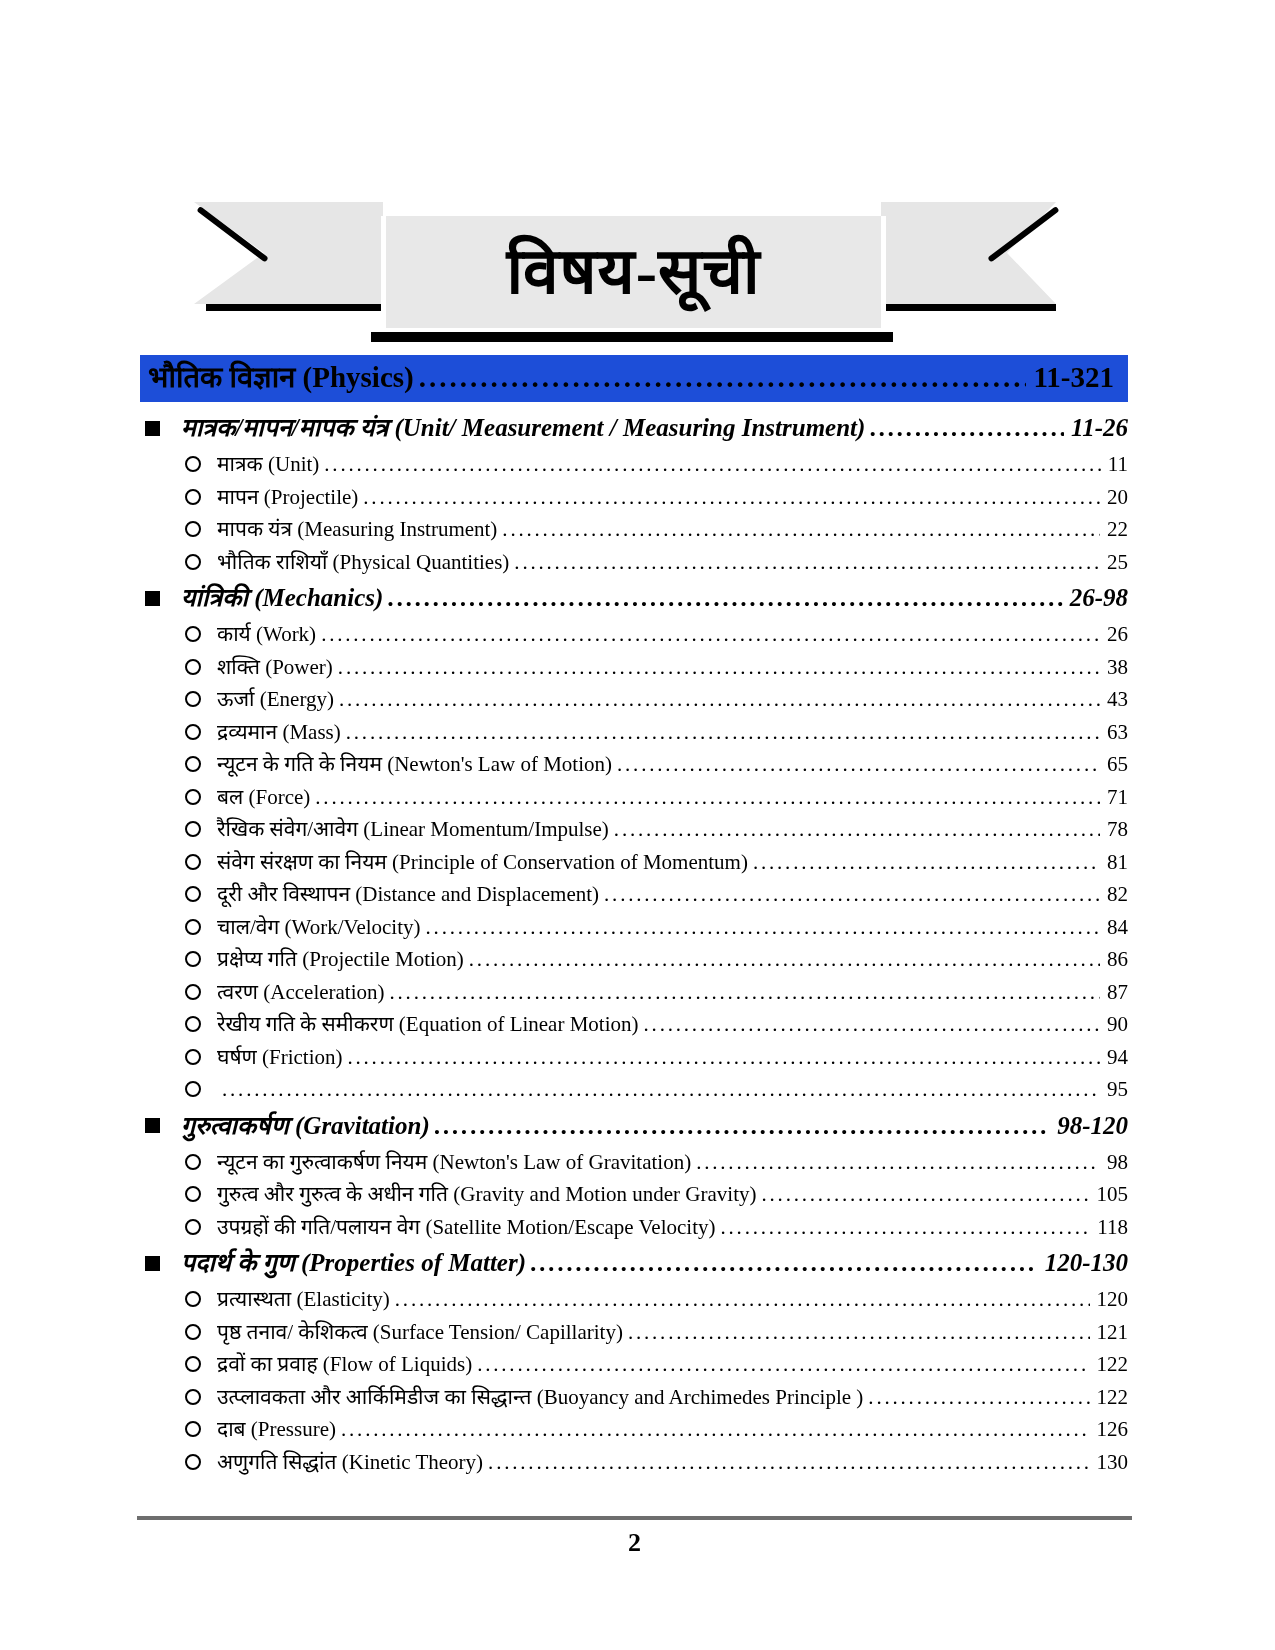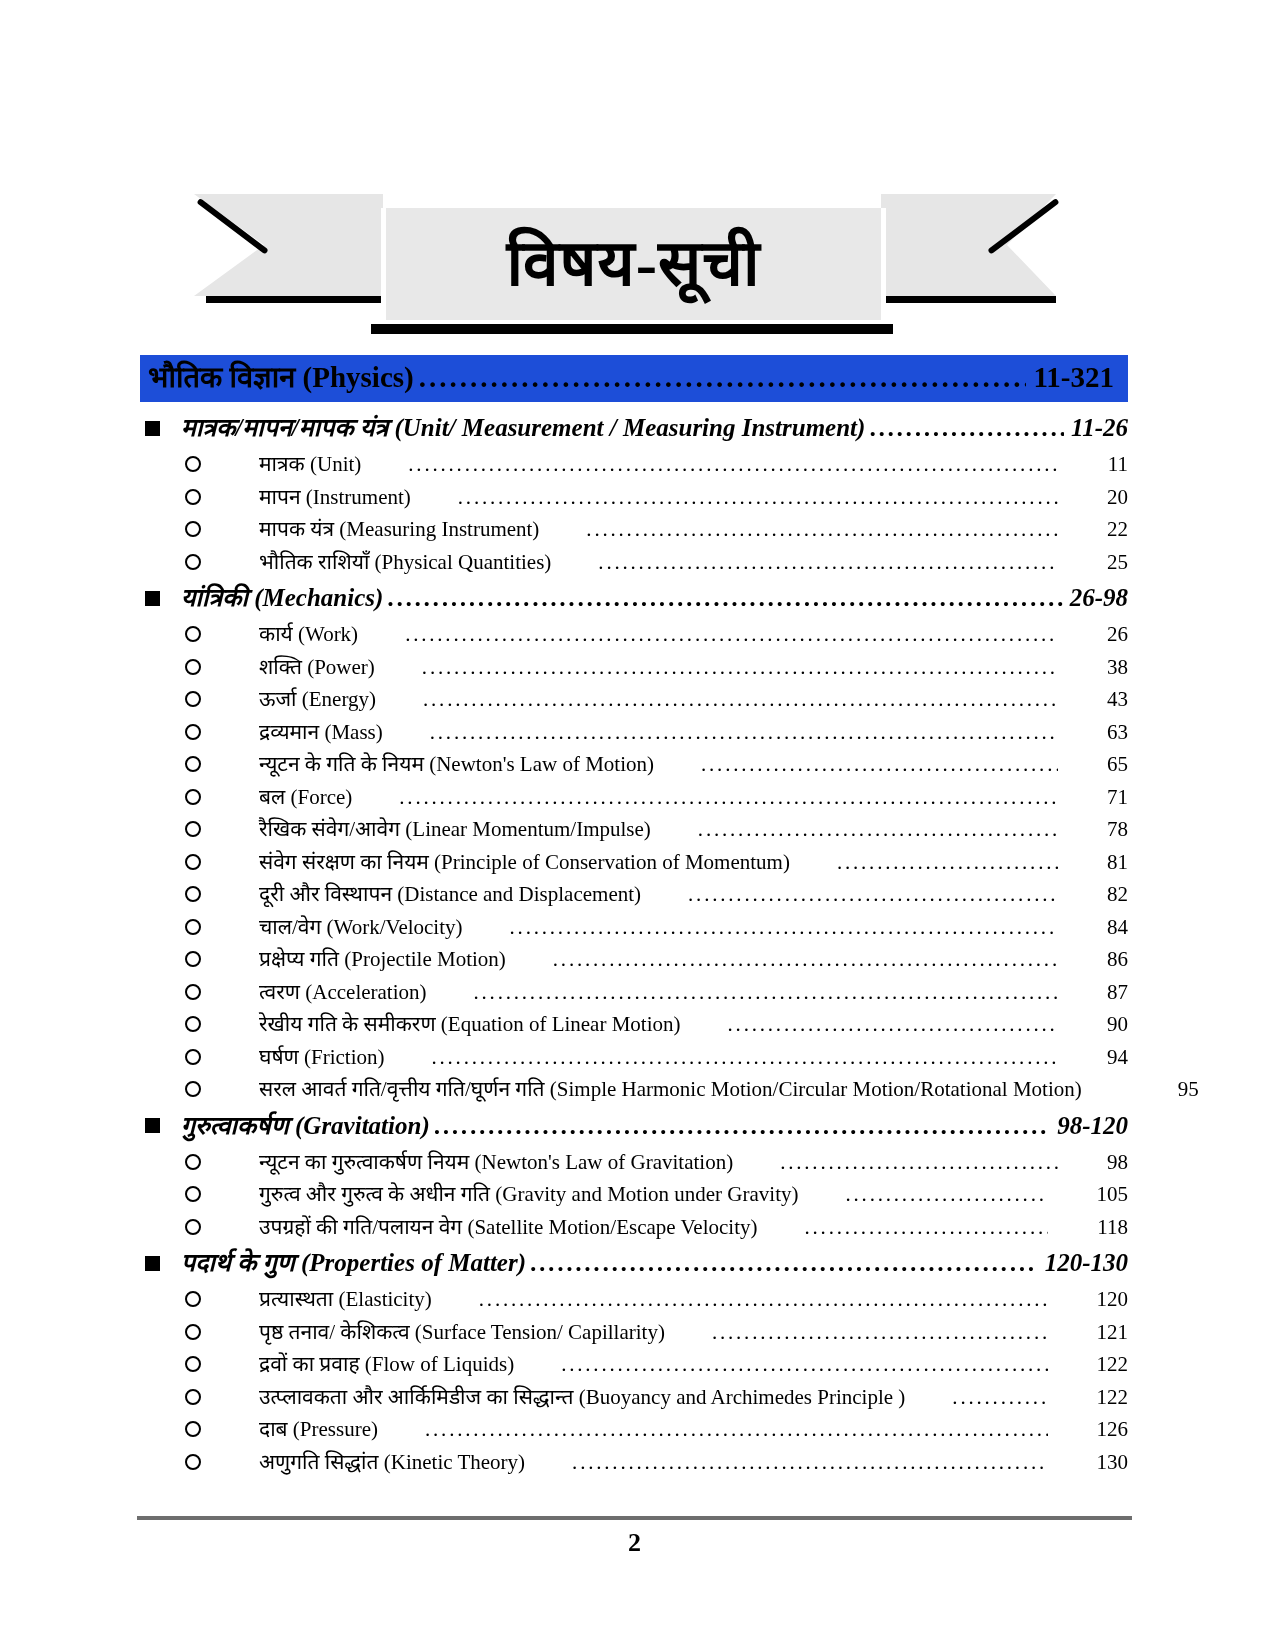--- a/index.html
+++ b/index.html
@@ -5,21 +5,21 @@
   * { box-sizing: border-box; }
   html,body { margin:0; padding:0; }
   body {
     width:1275px; height:1650px; background:#ffffff;
     font-family:"Liberation Serif","DejaVu Serif",serif;
     color:#000;
   }
   .page { position:relative; width:1275px; height:1650px; overflow:hidden; }
 
   
-  .banner { position:absolute; left:190px; top:188px; width:880px; height:160px; }
+  .banner { position:absolute; left:190px; top:196px; width:880px; height:160px; }
   .wing { position:absolute; top:6px; height:102px; background:#e6e6e6; }
   .wing-left  { left:4px;  width:189px; clip-path:polygon(0 0,100% 0,100% 100%,0 100%,37% 50%); }
   .wing-right { left:691px; width:175px; clip-path:polygon(0 0,100% 0,72% 50%,100% 100%,0 100%); }
   .diag { position:absolute; height:6px; background:#000; border-radius:3px; }
   .diag-left  { left:10px; top:10px; width:86px; transform:rotate(37deg); transform-origin:left top; }
   .diag-right { left:780px; top:10px; width:86px; transform:rotate(-37deg); transform-origin:right top; }
   .wing-underline { position:absolute; top:108px; height:7px; background:#000; }
   .wu-left  { left:16px;  width:176px; }
   .wu-right { left:693px; width:173px; }
   .banner-box {
@@ -37,21 +37,21 @@
 
   .subject-bar {
     height:47px; background:#1d4ed8; display:flex; align-items:baseline;
     padding:0 14px 0 8px; font-weight:bold; font-size:29px; line-height:44px;
   }
   .subject-bar .dots::after { letter-spacing:3px; }
 
   .toc { margin-top:6px; }
   .row { display:flex; align-items:baseline; }
   .section-row { height:40px; line-height:40px; font-weight:bold; font-size:25px; padding-left:5px;font-style:italic; }
-  .item-row    { height:32.5px; line-height:32.5px; font-size:21px; padding-left:45px;gap:42px; }
+  .item-row    { height:32.5px; line-height:32.5px; font-size:21px; padding-left:45px; }
 
   .sq { flex:0 0 auto; width:15px; height:15px; background:#000; align-self:center; margin-right:21px; }
   .ci { flex:0 0 auto; width:16px; height:16px; border:2.5px solid #000; border-radius:50%;
         background:#fff; align-self:center; margin-right:16px; }
 
   .lbl { flex:0 0 auto; white-space:nowrap; }
   .dots { flex:1 1 auto; overflow:hidden; white-space:nowrap; margin:0 5px; }
   .dots::after {
     content:"....................................................................................................................................................................................................................................................................";
     letter-spacing:2.8px;
@@ -95,21 +95,21 @@
           <span class="pg">11-26</span>
         </div>
         <div class="row item-row">
           <span class="ci"></span>
           <span class="lbl">मात्रक (Unit)</span>
           <span class="dots"></span>
           <span class="pg">11</span>
         </div>
         <div class="row item-row">
           <span class="ci"></span>
-          <span class="lbl">मापन (Instrument)</span>
+          <span class="lbl">मापन (Projectile)</span>
           <span class="dots"></span>
           <span class="pg">20</span>
         </div>
         <div class="row item-row">
           <span class="ci"></span>
           <span class="lbl">मापक यंत्र (Measuring Instrument)</span>
           <span class="dots"></span>
           <span class="pg">22</span>
         </div>
         <div class="row item-row">
@@ -203,21 +203,20 @@
           <span class="pg">90</span>
         </div>
         <div class="row item-row">
           <span class="ci"></span>
           <span class="lbl">घर्षण (Friction)</span>
           <span class="dots"></span>
           <span class="pg">94</span>
         </div>
         <div class="row item-row">
           <span class="ci"></span>
-          <span class="lbl">सरल आवर्त गति/वृत्तीय गति/घूर्णन गति (Simple Harmonic Motion/Circular Motion/Rotational Motion)</span>
           <span class="dots"></span>
           <span class="pg">95</span>
         </div>
         <div class="row section-row">
           <span class="sq"></span>
           <span class="lbl">गुरुत्वाकर्षण (Gravitation)</span>
           <span class="dots"></span>
           <span class="pg">98-120</span>
         </div>
         <div class="row item-row">

